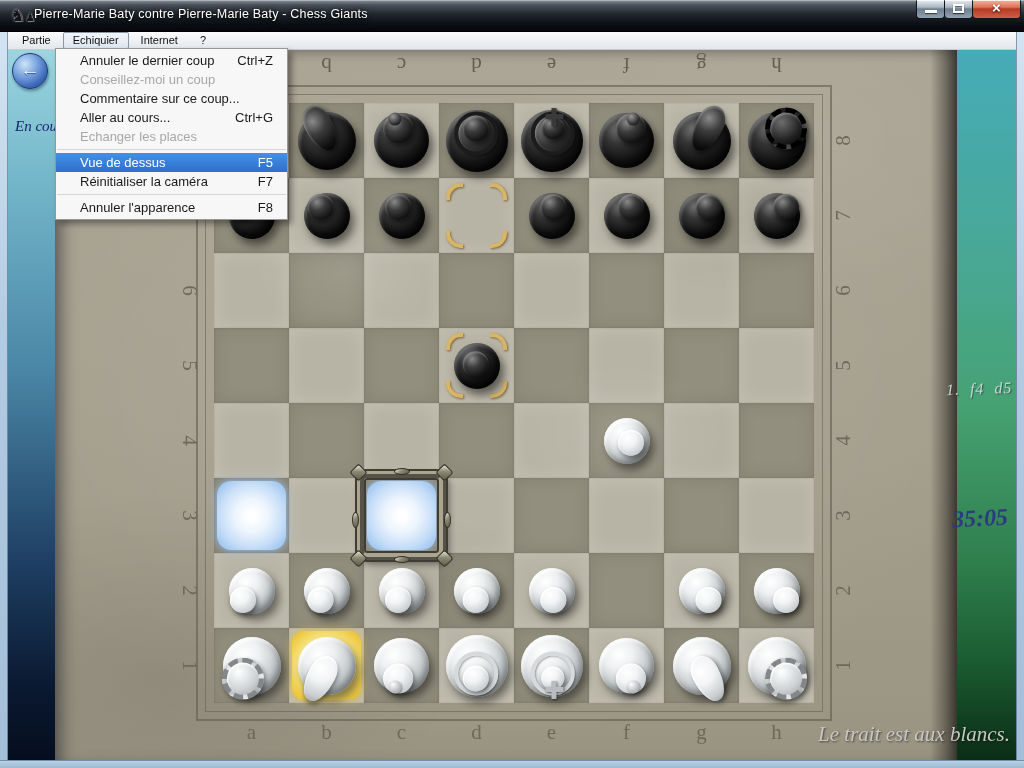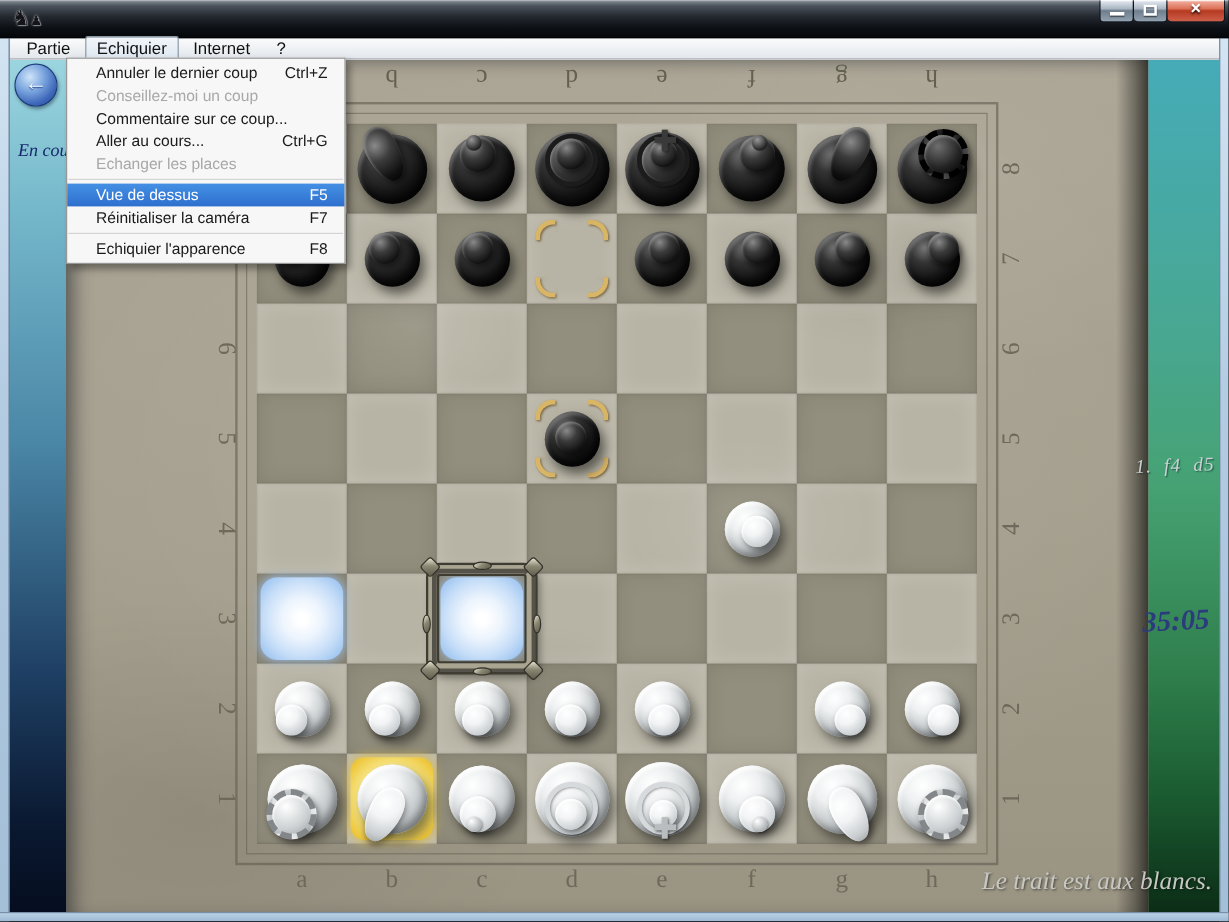--- a/index.html
+++ b/index.html
@@ -28,21 +28,21 @@
   .glyph-min { position:absolute; left:8px; top:10px; width:12px; height:3px; background:#fff;
     box-shadow:0 1px 1px rgba(0,0,0,.6); }
   .glyph-max { position:absolute; left:8px; top:4px; width:11px; height:9px; border:2px solid #fff;
     box-shadow:0 1px 1px rgba(0,0,0,.6), inset 0 1px 1px rgba(0,0,0,.5); }
   .glyph-close { position:absolute; width:100%; text-align:center; top:-1px; font-size:15px; font-weight:bold;
     color:#fff; text-shadow:0 1px 2px rgba(0,0,0,.8); }
 
   
   .menubar { position:absolute; left:8px; top:32px; width:1008px; height:18px;
     background:linear-gradient(180deg,#fafbfc,#eceff2 60%,#e3e7ec); border-bottom:1px solid #c9cdd2;
-    display:flex; align-items:center; padding-left:4px; font-size:14px; color:#111; }
+    display:flex; align-items:center; padding-left:4px; font-size:11px; color:#111; }
   .menubar .mitem { padding:1px 9px 2px 9px; margin-right:2px; border:1px solid transparent; border-radius:2px; }
   .menubar .mitem.active { background:linear-gradient(#f2f6fb,#dde6f0); border:1px solid #8a98a6; }
 
   
   .frame { position:absolute; background:linear-gradient(180deg,#d3e4f3,#b4cce2 40%,#a3bed7); z-index:60; }
   .frame.left  { left:0; top:32px; width:8px;  height:736px; }
   .frame.right { left:1016px; top:32px; width:8px; height:736px; }
   .frame.bottom{ left:0; top:760px; width:1024px; height:8px; background:linear-gradient(180deg,#bdd4e8,#9cb9d2); }
   .frame.left::after,.frame.right::after{content:'';position:absolute;top:0;bottom:0;width:1px;background:rgba(40,60,90,.45);}
   .frame.left::after{right:0;} .frame.right::after{left:0;}
@@ -180,20 +180,21 @@
   .cm-item.highlight .sc { color:#fff; }
   .cm-sep { height:1px; background:#d4d4d4; margin:3px 1px; }
 </style>
 </head>
 <body>
 
 <div class="window">
 
   <div class="titlebar">
     <span class="app-icon">♞<small>♟</small></span>
+    <span class="win-title">Pierre-Marie Baty contre Pierre-Marie Baty - Chess Giants</span>
     <div class="win-buttons">
       <div class="win-btn min">
           <span class="glyph-min"></span>
         </div>
       <div class="win-btn max">
           <span class="glyph-max"></span>
         </div>
       <div class="win-btn close">
           <span class="glyph-close">×</span>
         </div>
@@ -523,18 +524,18 @@
       <div class="cm-item highlight">
         <span>Vue de dessus</span>
         <span class="sc">F5</span>
       </div>
       <div class="cm-item">
         <span>Réinitialiser la caméra</span>
         <span class="sc">F7</span>
       </div>
       <div class="cm-sep"></div>
       <div class="cm-item">
-        <span>Echiquier l'apparence</span>
+        <span>Annuler l'apparence</span>
         <span class="sc">F8</span>
       </div>
     </div>
 
 </div>
 
 </body></html>

